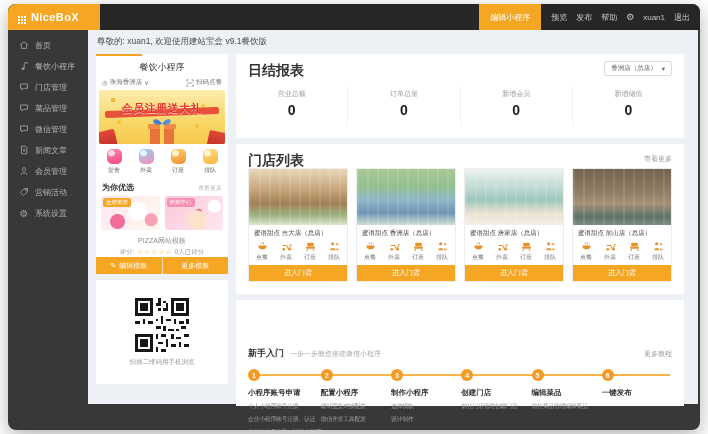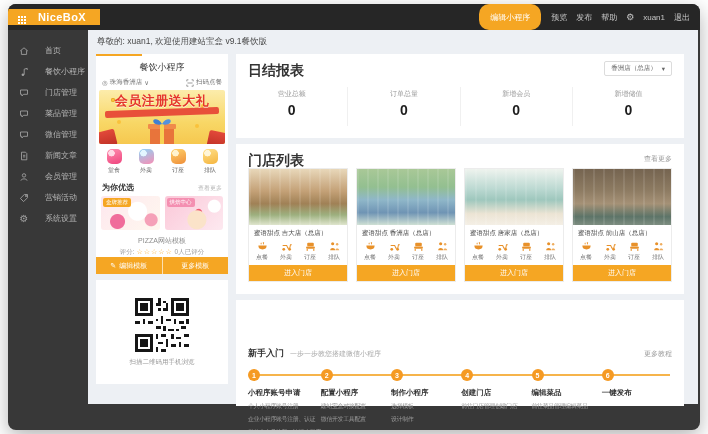--- a/index.html
+++ b/index.html
@@ -1,48 +1,48 @@
 <!DOCTYPE html>
 <html><head>
 <meta charset="utf-8">
 <style>
   * { box-sizing: border-box; margin: 0; padding: 0; }
   html,body { width:708px; height:434px; background:#fff; font-family:"Liberation Sans","DejaVu Sans",sans-serif; overflow:hidden; }
   .window { position:absolute; left:8px; top:4px; width:692px; height:426px; background:#383838; border-radius:8px; overflow:hidden; box-shadow:0 6px 20px rgba(0,0,0,.30); }
 
   
   .topbar { position:absolute; left:0; top:0; right:0; height:26px; background:#262626; display:flex; align-items:center; z-index:5; }
-  .logo { width:92px; height:16px; background:#f5a623; display:flex; align-items:center; gap:12px; padding-left:10px; color:#fff; font-weight:bold; font-size:11px; letter-spacing:.4px; }
+  .logo { width:92px; height:26px; background:#f5a623; display:flex; align-items:center; gap:5px; padding-left:10px; color:#fff; font-weight:bold; font-size:11px; letter-spacing:.4px; }
   .grid-icon { width:2px; height:2px; background:#fff; box-shadow:3px 0 #fff,6px 0 #fff,0 3px #fff,3px 3px #fff,6px 3px #fff,0 6px #fff,3px 6px #fff,6px 6px #fff; margin-right:6px; }
   .topbar-right { margin-left:auto; display:flex; align-items:stretch; height:100%; }
-  .edit-mini { background:#f5a623; color:#fff; font-size:8px; display:flex; align-items:center; padding:0 11px; cursor:pointer;border-radius:10px; }
+  .edit-mini { background:#f5a623; color:#fff; font-size:8px; display:flex; align-items:center; padding:0 11px; cursor:pointer; }
   .top-nav { display:flex; align-items:center; gap:9px; padding:0 10px; color:#c6c6c6; font-size:8px; }
   .top-nav .gear { font-size:9px; color:#c6c6c6; }
 
   
   .sidebar { position:absolute; left:0; top:26px; width:80px; bottom:0; padding-top:10px; }
-  .side-item { height:21px; display:flex; align-items:center; gap:16px; padding-left:11px; color:#b5b5b5; font-size:8px; cursor:pointer; }
+  .side-item { height:21px; display:flex; gap:6px; padding-left:11px; color:#b5b5b5; font-size:8px; cursor:pointer; }
   .side-item svg { flex:0 0 auto; }
   .side-item .gear-glyph { font-size:10px; color:#9e9e9e; width:10px; text-align:center; }
 
   
   .main { position:absolute; left:80px; top:26px; width:610px; height:374px; background:#edf0f4; }
   .welcome { position:absolute; left:9px; top:6px; font-size:8.5px; color:#4a4a4a; }
 
   .card { position:absolute; background:#fff; }
 
   
   .phone-card { left:8px; top:24px; width:132px; height:220px; overflow:hidden; }
   .phone-topline { position:absolute; top:0; left:0; width:46px; height:2px; background:#f5a623; }
   .phone-title { text-align:center; padding-top:7px; font-size:9px; color:#333; }
   .loc-row { display:flex; justify-content:space-between; align-items:center; padding:4px 6px 3px; font-size:6.5px; color:#777; }
   .loc-left, .scan-btn { display:flex; align-items:center; gap:2px; cursor:pointer; }
   .banner { margin:0 3px; height:54px; border-radius:2px; position:relative; overflow:hidden;
     background:linear-gradient(180deg,#fcecab 0%,#f8d766 60%,#f6c84f 100%); }
-  .banner-title { position:relative; z-index:3; color:#e5352c; font-weight:bold; font-size:13px; text-align:center; margin-top:2px; letter-spacing:.5px; text-shadow:0 1px 0 rgba(255,255,255,.6); }
+  .banner-title { position:relative; z-index:3; color:#e5352c; font-weight:bold; font-size:11px; text-align:center; margin-top:11px; letter-spacing:.5px; text-shadow:0 1px 0 rgba(255,255,255,.6); }
   .ribbon { position:absolute; left:6px; right:6px; top:19px; height:7px; background:#e8503a; border-radius:2px; transform:rotate(-2deg); z-index:1; }
   .gift { position:absolute; left:50%; transform:translateX(-50%); bottom:-1px; z-index:2; }
   .env { position:absolute; width:22px; height:16px; background:linear-gradient(180deg,#e2493a,#c03226); border-radius:2px; z-index:1; }
   .env-l { left:-5px; bottom:-3px; transform:rotate(-14deg); }
   .env-r { right:-5px; bottom:-4px; transform:rotate(12deg); }
   .coin { position:absolute; width:4px; height:4px; border-radius:50%; background:#f9c23c; box-shadow:0 0 0 .5px #e09a18 inset, 90px 6px 0 #f9c23c, 84px 26px 0 #f9c23c, 6px 22px 0 #f9c23c; left:12px; top:8px; z-index:1; }
 
   .cat-row { display:flex; padding:5px 2px 3px; }
   .cat { flex:1; text-align:center; cursor:pointer; }
   .cat-ic { width:15px; height:15px; border-radius:5px; margin:0 auto 2px; }

